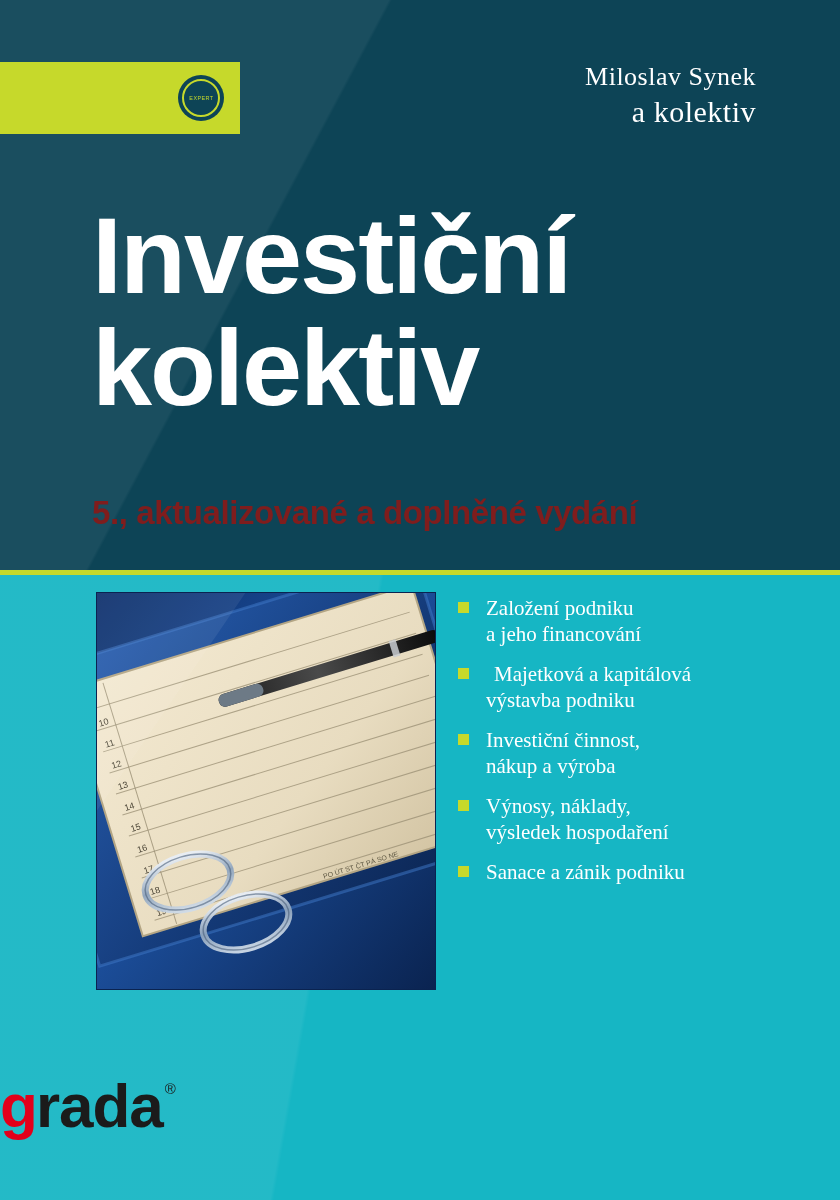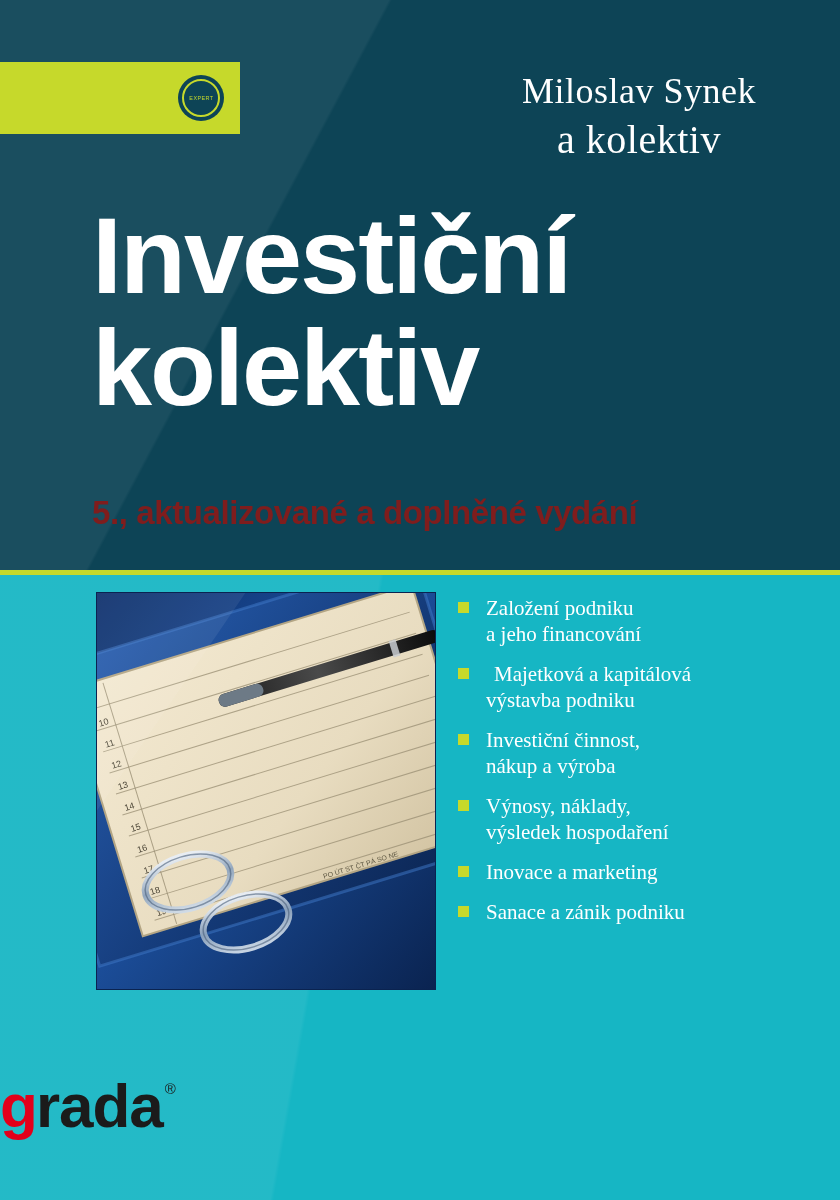--- a/index.html
+++ b/index.html
@@ -84,28 +84,26 @@
   .author {
     position: absolute;
     right: 84px;
     top: 60px;
     text-align: right;
     color: #ffffff;
     font-family: "Liberation Serif", serif;
     line-height: 1.28;
   }
   .author-name {
-    font-size: 36px;
+    font-size: 26px;
     letter-spacing: 0.5px;
-    margin-top: 8px;
   }
   .author-sub {
-    font-size: 40px;
+    font-size: 30px;
     letter-spacing: 0.5px;
-    text-align: center;
   }
   
   .title {
     position: absolute;
     left: 92px;
     top: 200px;
     width: 700px;
     color: #ffffff;
     font-family: "Liberation Sans", sans-serif;
     font-weight: bold;
@@ -363,24 +361,20 @@
       <span style="white-space: pre-line;">Investiční činnost,
 nákup a výroba</span>
     </div>
     <div class="bullet-row">
       <span class="bullet-sq"></span>
       <span style="white-space: pre-line;">Výnosy, náklady,
 výsledek hospodaření</span>
     </div>
     <div class="bullet-row">
       <span class="bullet-sq"></span>
-      <span style="white-space: pre-line;">Inovace a marketing</span>
-    </div>
-    <div class="bullet-row">
-      <span class="bullet-sq"></span>
     </div>
     <div class="bullet-row">
       <span class="bullet-sq"></span>
       <span style="white-space: pre-line;">Sanace a zánik podniku</span>
     </div>
   </div>
 
   <div class="logo">
     <span class="logo-inner">
       <span class="logo-g">g</span><span class="logo-rada">rada</span><span class="logo-reg">®</span>

